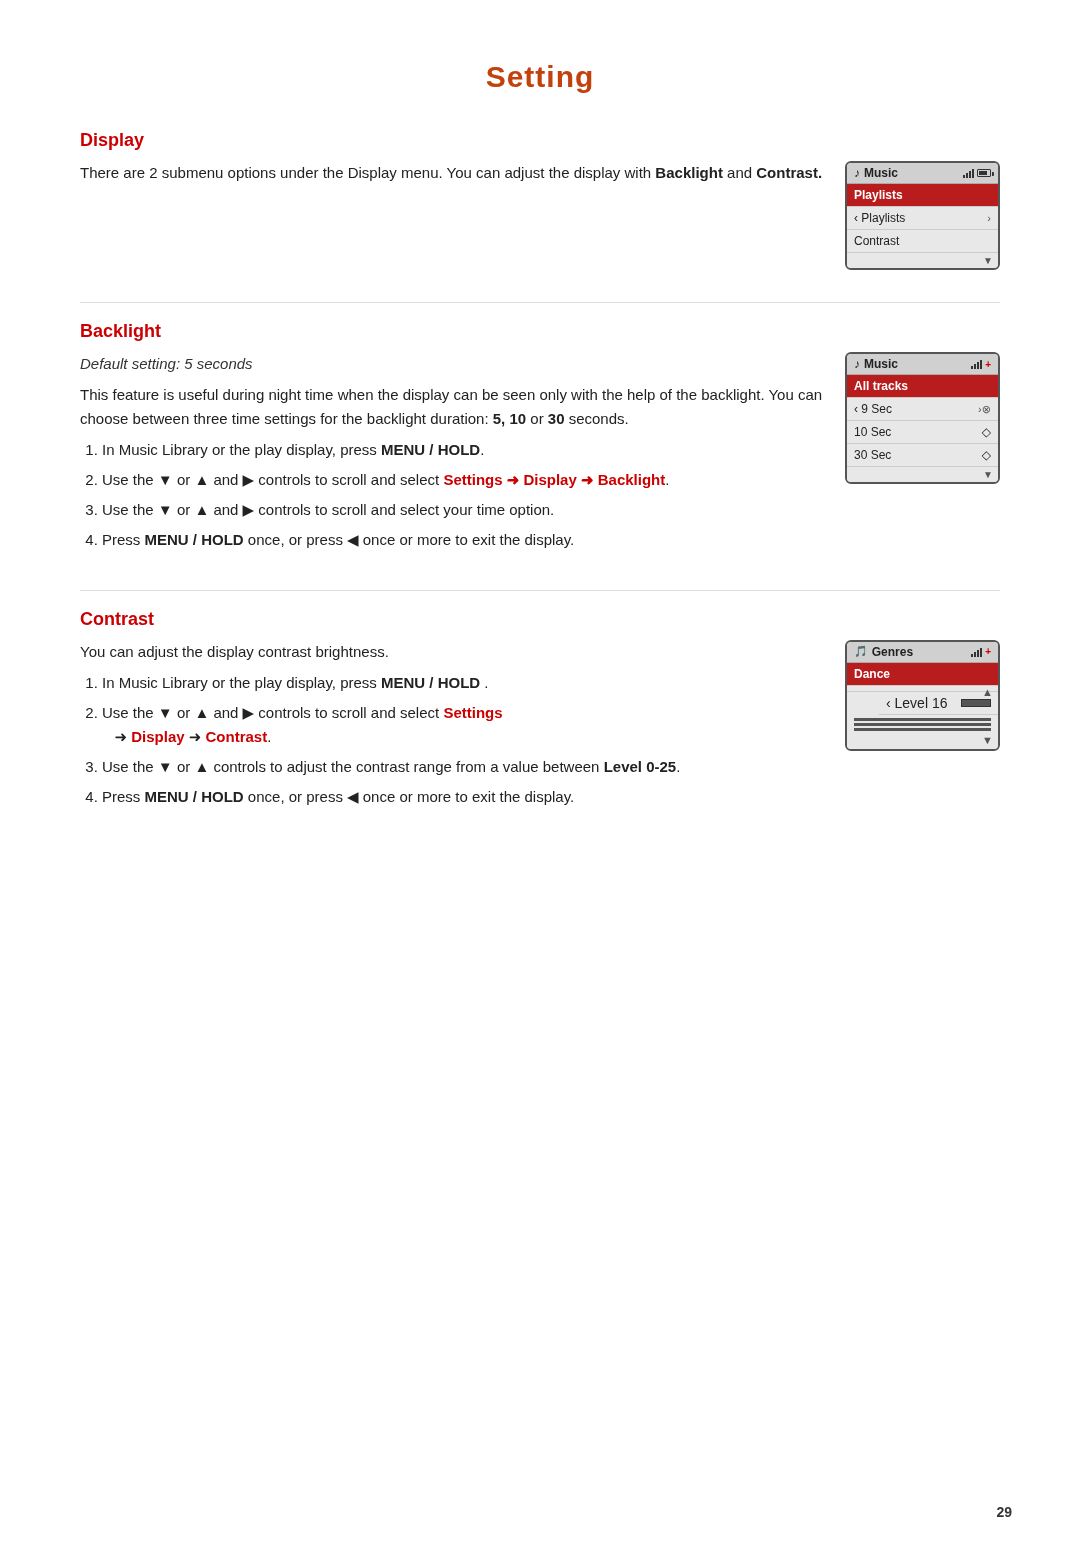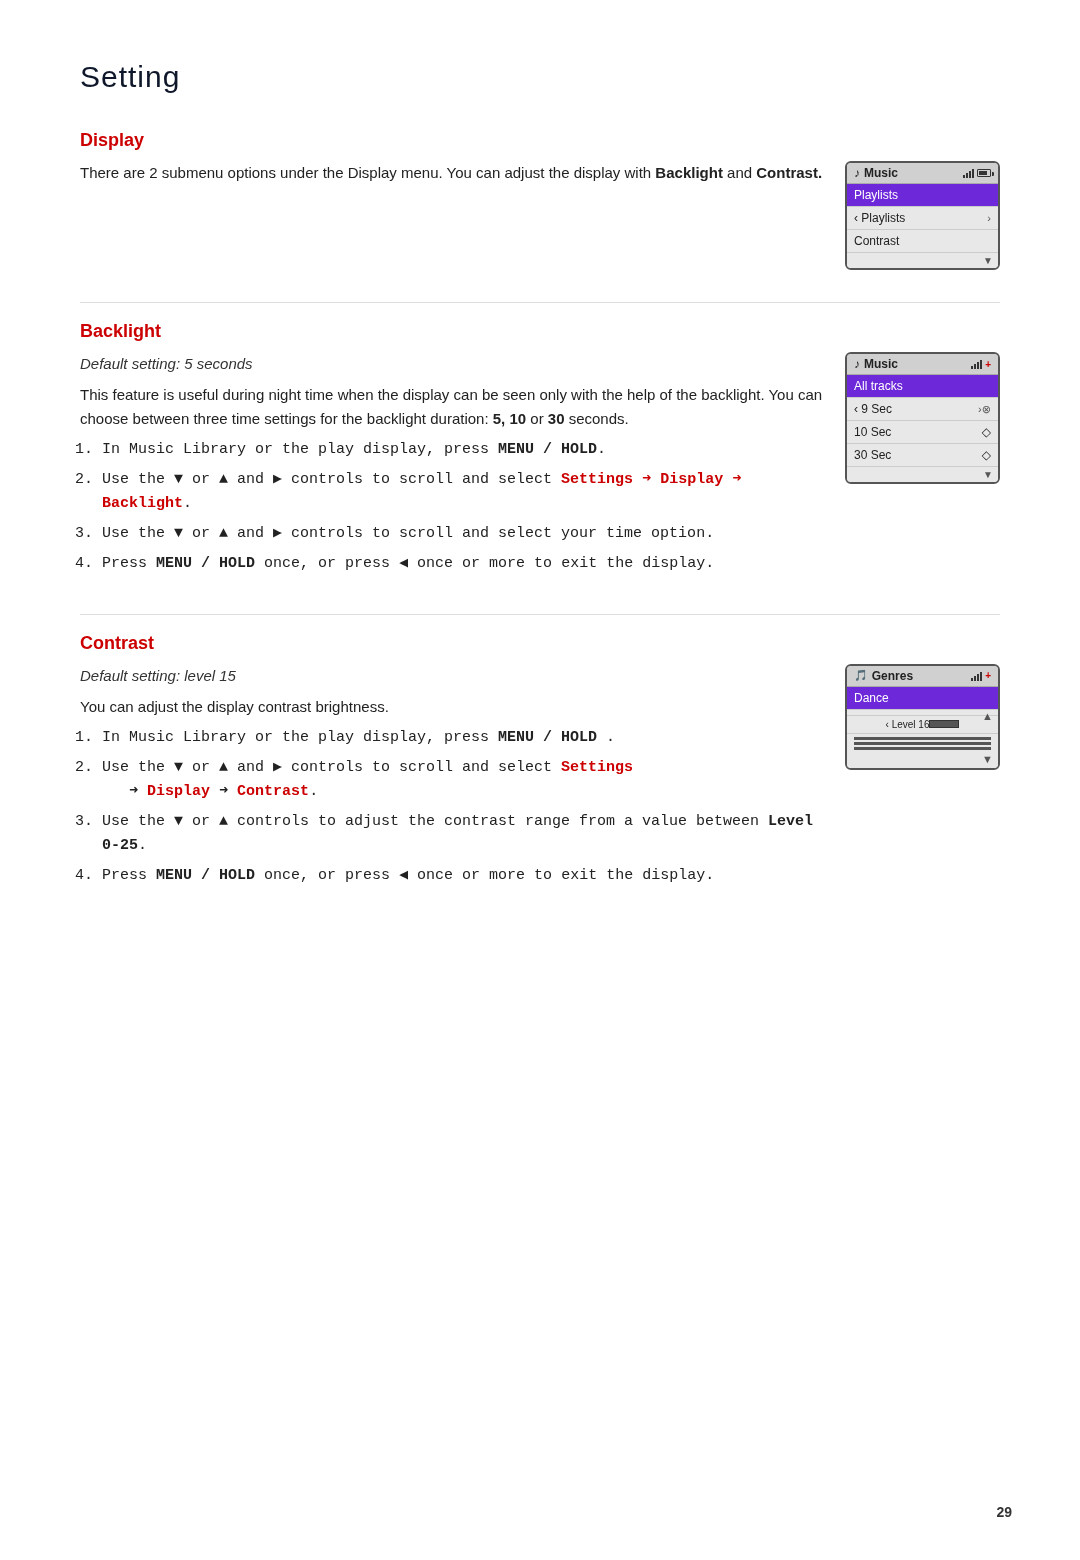--- a/index.html
+++ b/index.html
@@ -9,24 +9,24 @@
       min-height: 1560px;
       background: #ffffff;
       font-family: Arial, sans-serif;
       font-size: 15px;
       color: #222;
       padding: 60px 80px 60px 80px;
       position: relative;
     }
 
     .page-title {
-      text-align: left;
+      text-align: center;
       font-size: 30px;
-      font-weight: normal;
-      color: #0f172a;
+      font-weight: bold;
+      color: #c2410c;
       margin-bottom: 36px;
       letter-spacing: 1px;
     }
 
     
     .section {
       margin-bottom: 32px;
     }
 
     .section-title {
@@ -58,21 +58,20 @@
       color: #333;
       margin-bottom: 8px;
     }
 
     .bold { font-weight: bold; }
     .red-bold { font-weight: bold; color: #cc0000; }
 
     
     ol.steps {
       margin-left: 22px;
-      font-family: Liberation Mono, monospace;
     }
 
     ol.steps li {
       font-size: 15px;
       line-height: 1.6;
       margin-bottom: 6px;
     }
 
     
     .screen-mock {
@@ -113,23 +112,23 @@
 
     .screen-row {
       padding: 4px 7px;
       font-size: 12px;
       color: #222;
       border-bottom: 1px solid #ccc;
       background: #e8e8e8;
     }
 
     .screen-row.highlight {
-      background: #6d28d9;
+      background: #b91c1c;
       color: #fff;
-      font-weight: normal;
+      font-weight: bold;
     }
 
     .screen-row.active-item {
       background: #e8e8e8;
       color: #222;
       display: flex;
       justify-content: space-between;
       align-items: center;
     }
 
@@ -162,25 +161,26 @@
       font-size: 12px;
       background: #e8e8e8;
       flex-shrink: 0;
       margin-top: 0;
       align-self: flex-start;
     }
 
     .level-row {
       display: flex;
       align-items: center;
-      justify-content: center;
+      justify-content: space-between;
       padding: 3px 7px;
-      font-size: 10px;
+      font-size: 14px;
       background: #e8e8e8;
       border-bottom: 1px solid #ccc;
+      margin-left: 32px;
     }
 
     .level-bar {
       display: flex;
       flex-direction: column;
       gap: 2px;
       padding: 3px 7px;
     }
 
     .bar-line {
@@ -357,21 +357,20 @@
     </div>
   </div>
 </div>
 
 <hr class="section-divider">
 
 <div class="section">
   <div class="section-title">Contrast</div>
   <div class="section-body">
     <div class="section-text">
-      <p class="default-setting">Default setting: level 15</p>
       <p>You can adjust the display contrast brightness.</p>
       <ol class="steps">
         <li>
           In Music Library or the play display, press <span class="bold">MENU / HOLD</span> .
         </li>
         <li>
           Use the ▼ or ▲ and ▶ controls to scroll and select <span class="red-bold">Settings</span>
           <br>&nbsp;&nbsp;&nbsp;➜ <span class="red-bold">Display</span> ➜ <span class="red-bold">Contrast</span>.
         </li>
         <li>

